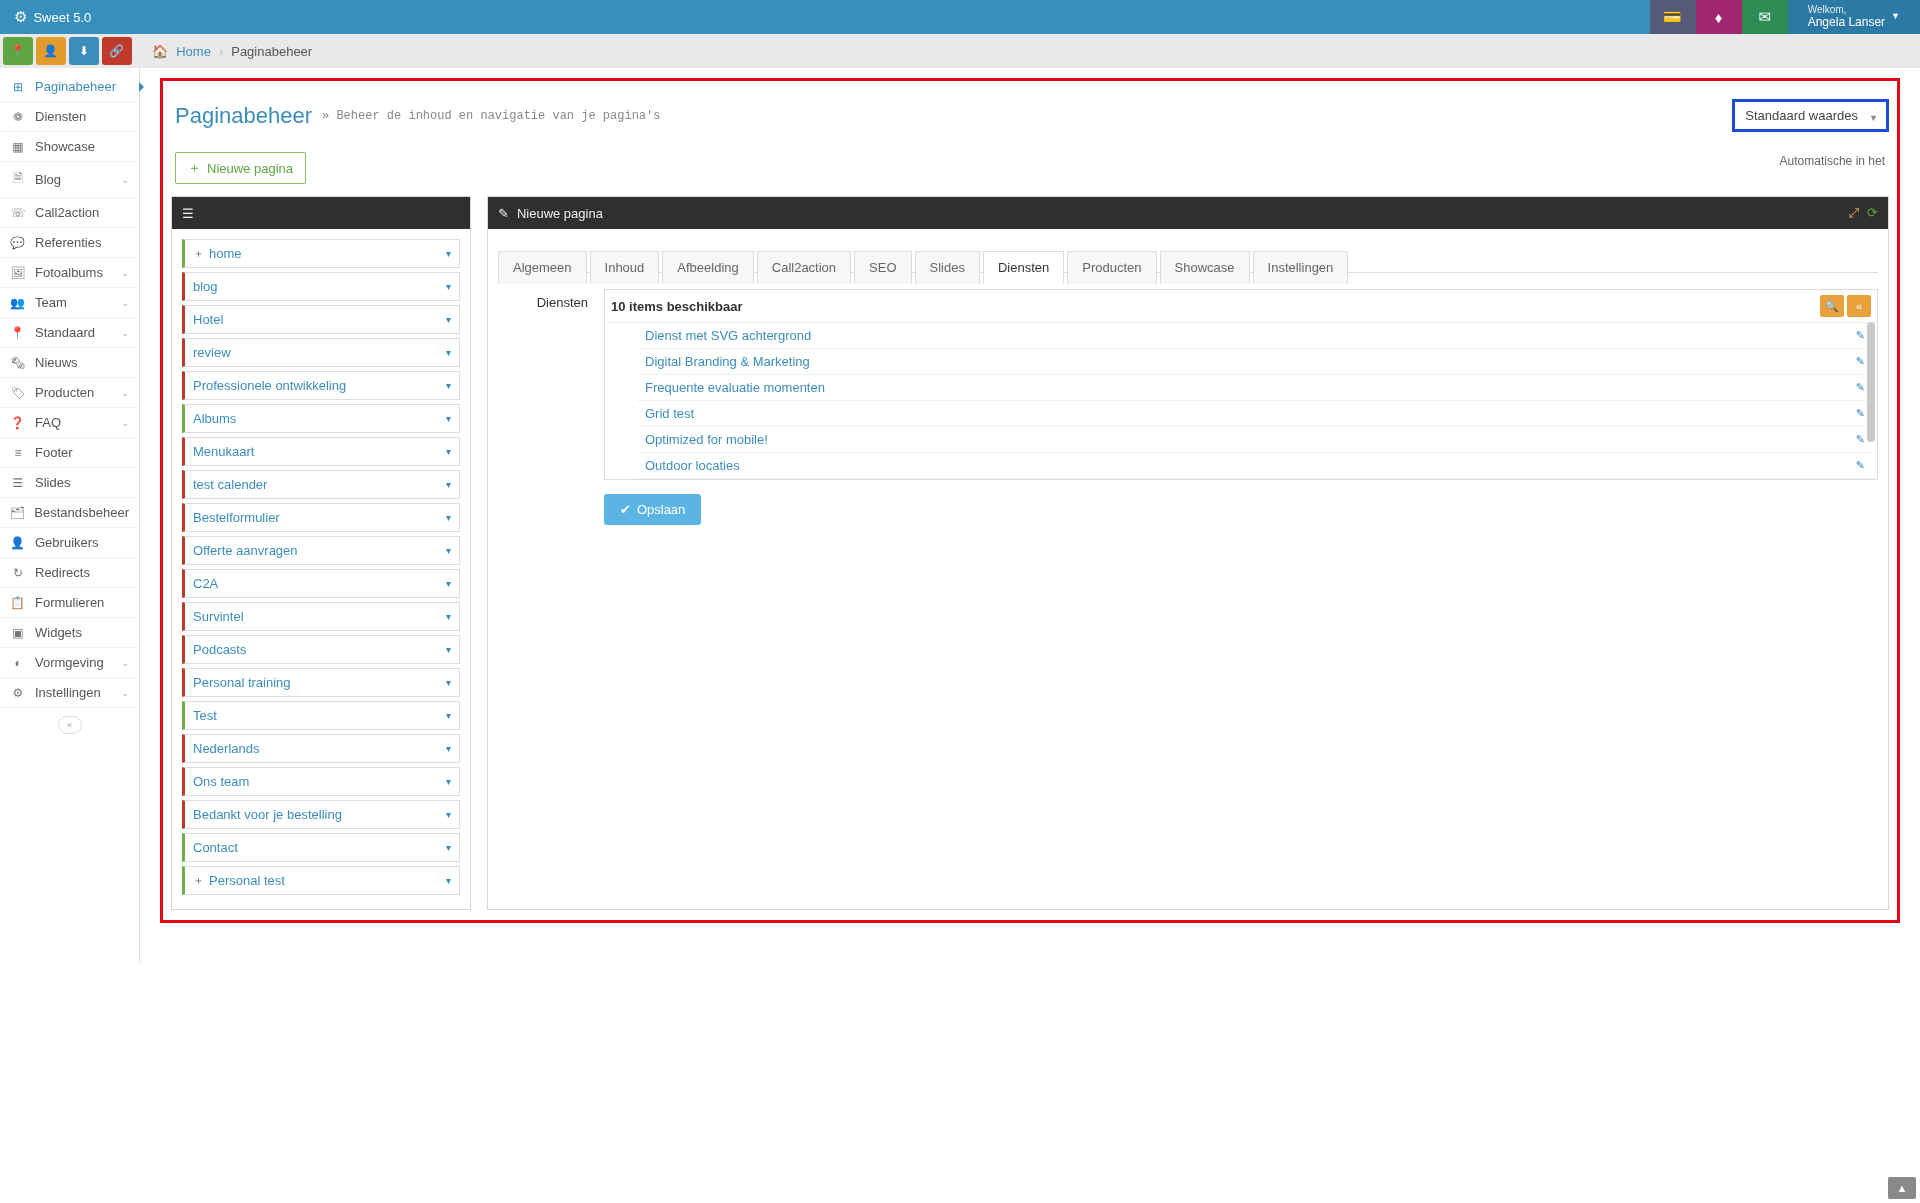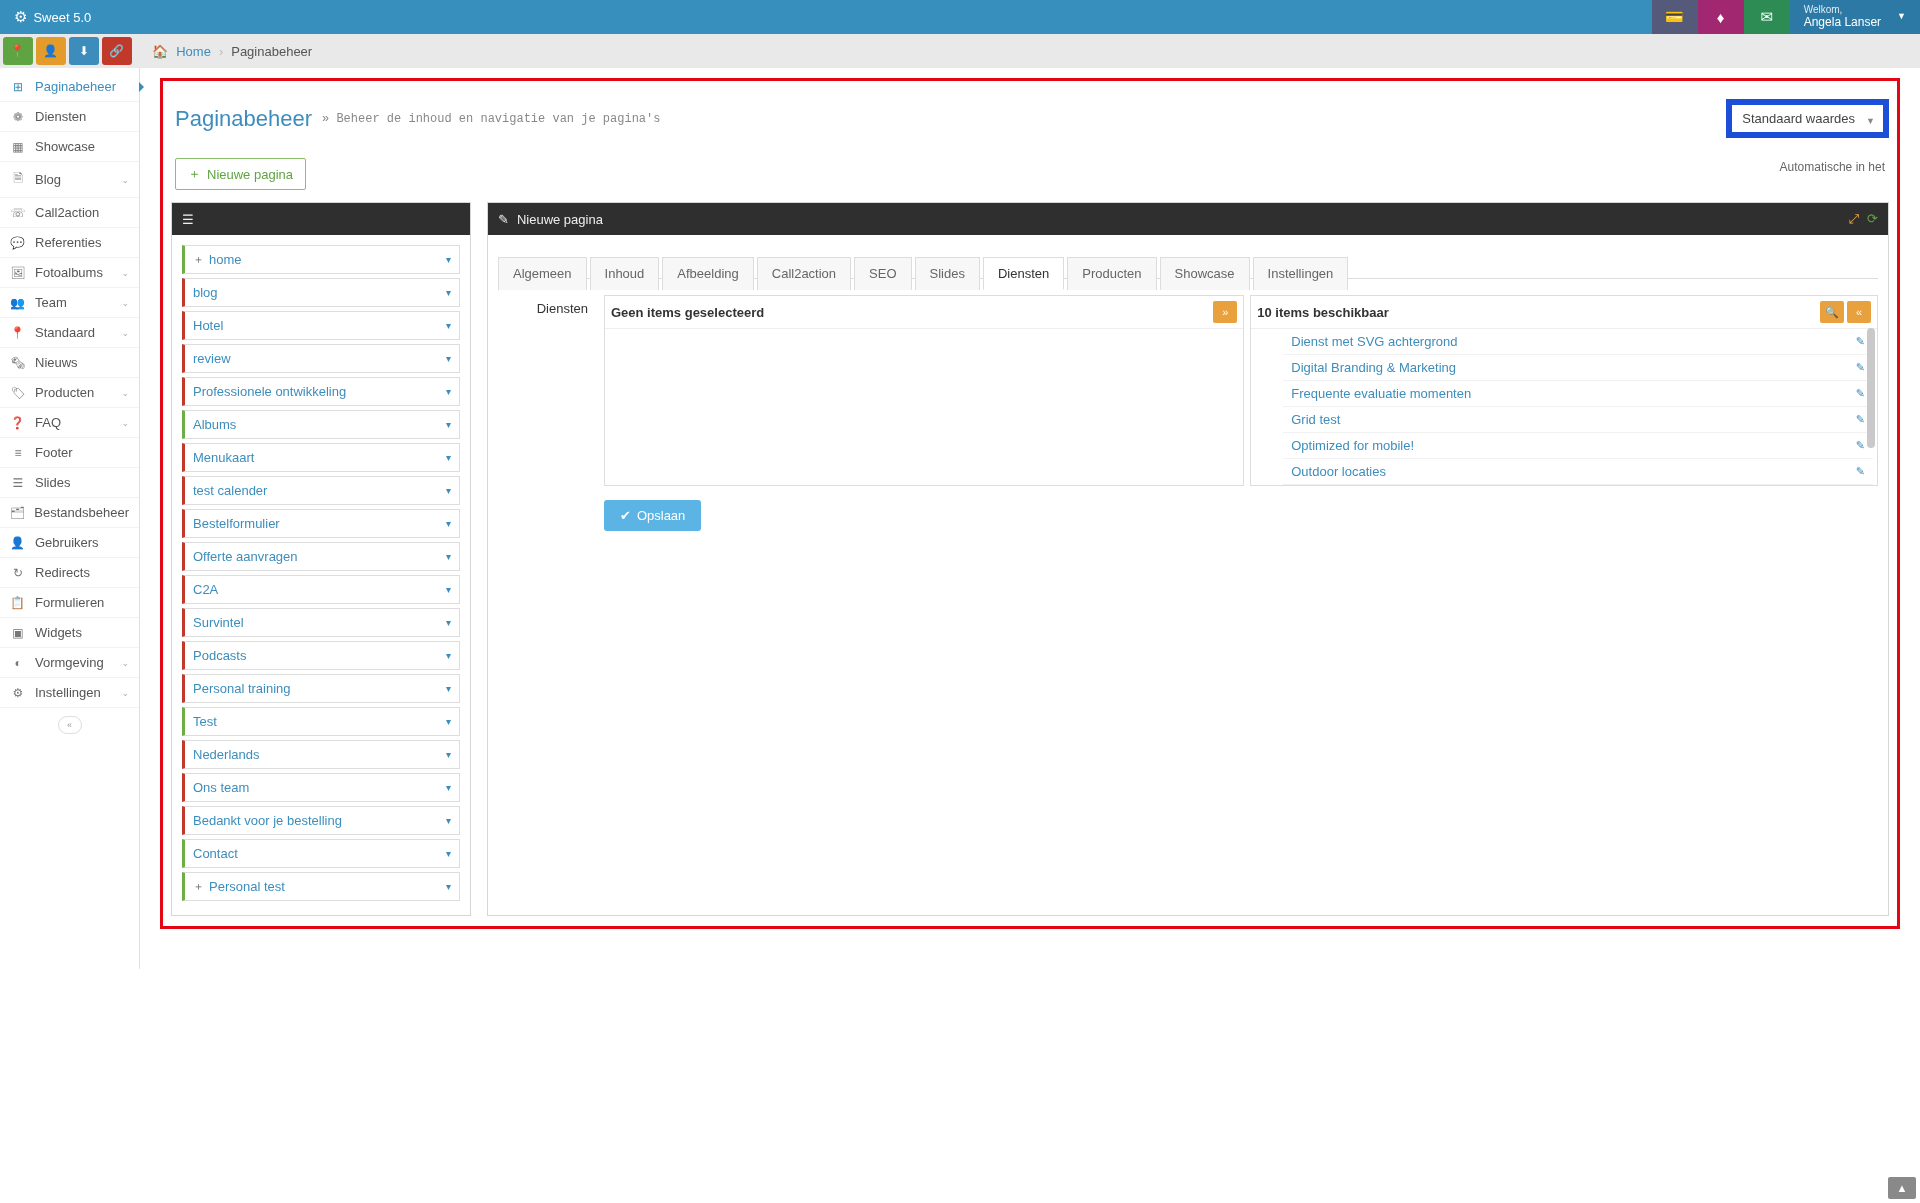--- a/index.html
+++ b/index.html
@@ -8,21 +8,21 @@
 
     
     .topbar { height:34px; background:#368fbd; display:flex; align-items:center; color:#fff; }
     .brand { display:flex; align-items:center; gap:6px; padding:0 14px; font-size:15px; height:100%; }
     .brand .cogs { font-size:15px; }
     .topbar-spacer { flex:1; }
     .topbar-btn { width:46px; height:34px; display:flex; align-items:center; justify-content:center; color:#fff; font-size:15px; cursor:pointer; }
     .tb-card   { background:#555a7b; }
     .tb-gem    { background:#a12770; }
     .tb-mail   { background:#2c8c53; }
-    .tb-user   { background:#2d79a5; width:auto; padding:0 14px; display:flex; flex-direction:row; align-items:center; gap:10px; text-align:left; line-height:1.05; font-size:11px; }
+    .tb-user   { background:#2d79a5; width:auto; padding:0 20px; display:flex; flex-direction:row; align-items:center; text-align:left; line-height:1.05; font-size:11px; }
     .tb-user small { display:block; font-size:10px; opacity:.85 }
     .tb-user .name { font-size:12px }
     .tb-user .caret-down { font-size:9px; margin-left:6px; }
 
     
     .secondbar { height:34px; background:#e9e9e9; display:flex; align-items:center; }
     .mini-btn { width:30px; height:28px; margin:3px 0 3px 3px; border-radius:3px; display:flex; align-items:center; justify-content:center; color:#fff; font-size:12px; }
     .mb-green  { background:#5fa443; }
     .mb-orange { background:#e39c2c; }
     .mb-blue   { background:#3c8dbc; }
@@ -43,21 +43,21 @@
     .side-collapse { margin:8px auto; width:24px; height:18px; border:1px solid #ddd; border-radius:10px; display:flex; align-items:center; justify-content:center; font-size:9px; color:#999; }
 
     .content { flex:1; padding:10px 20px 40px 20px; position:relative; }
 
     
     .redbox { border:3px solid #e30613; padding:10px 8px 10px 8px; margin-top:0px; }
 
     .page-head { display:flex; align-items:center; gap:10px; margin:8px 0 18px 4px; }
     .page-head h1 { font-size:22px; font-weight:400; color:#3c8dbc; }
     .page-head .sub { color:#888; font-size:12px;font-family:Liberation Mono, monospace; }
-    .default-dd { margin-left:auto; border:6px solid #1d4ed8; padding:6px 28px 6px 10px; background:#fff; position:relative; color:#444; min-width:150px; }
+    .default-dd { margin-left:auto; border:3px solid #1d4ed8; padding:6px 28px 6px 10px; background:#fff; position:relative; color:#444; min-width:150px; }
     .default-dd .tri { position:absolute; right:8px; top:11px; font-size:9px; color:#888; }
 
     .new-page-btn { display:inline-flex; align-items:center; gap:6px; border:1px solid #8bbf6c; color:#5fa443; padding:6px 12px; border-radius:2px; margin:2px 0 6px 4px; background:#fff; }
     .pub-note { float:right; color:#666; font-size:12px; margin:4px 4px 10px 0; }
 
     .panels { display:flex; gap:16px; clear:both; margin-top:6px; }
 
     
     .panel { border:1px solid #d6d6d6; background:#fff; }
     .panel-head { background:#2f2f2f; color:#eee; height:32px; display:flex; align-items:center; padding:0 10px; gap:8px; font-size:13px; }
@@ -370,29 +370,20 @@
                 <div class="tab active">Diensten</div>
                 <div class="tab">Producten</div>
                 <div class="tab">Showcase</div>
                 <div class="tab">Instellingen</div>
               </div>
 
             <div class="form-row">
               <div class="form-label">Diensten</div>
               <div style="flex:1">
                 <div class="dual">
-                  <div class="listbox left">
-                    <div class="listbox-head">
-                      <span class="title">Geen items geselecteerd</span>
-                      <div class="btn-grp">
-                        <div class="sq-btn">»</div>
-                      </div>
-                    </div>
-                    <div class="listbox-body"></div>
-                  </div>
                   <div class="listbox right">
                     <div class="listbox-head">
                       <span class="title">10 items beschikbaar</span>
                       <div class="btn-grp">
                         <div class="sq-btn">🔍</div>
                         <div class="sq-btn">«</div>
                       </div>
                     </div>
                     <div class="listbox-body" id="avail">
                         <div class="lb-row">

